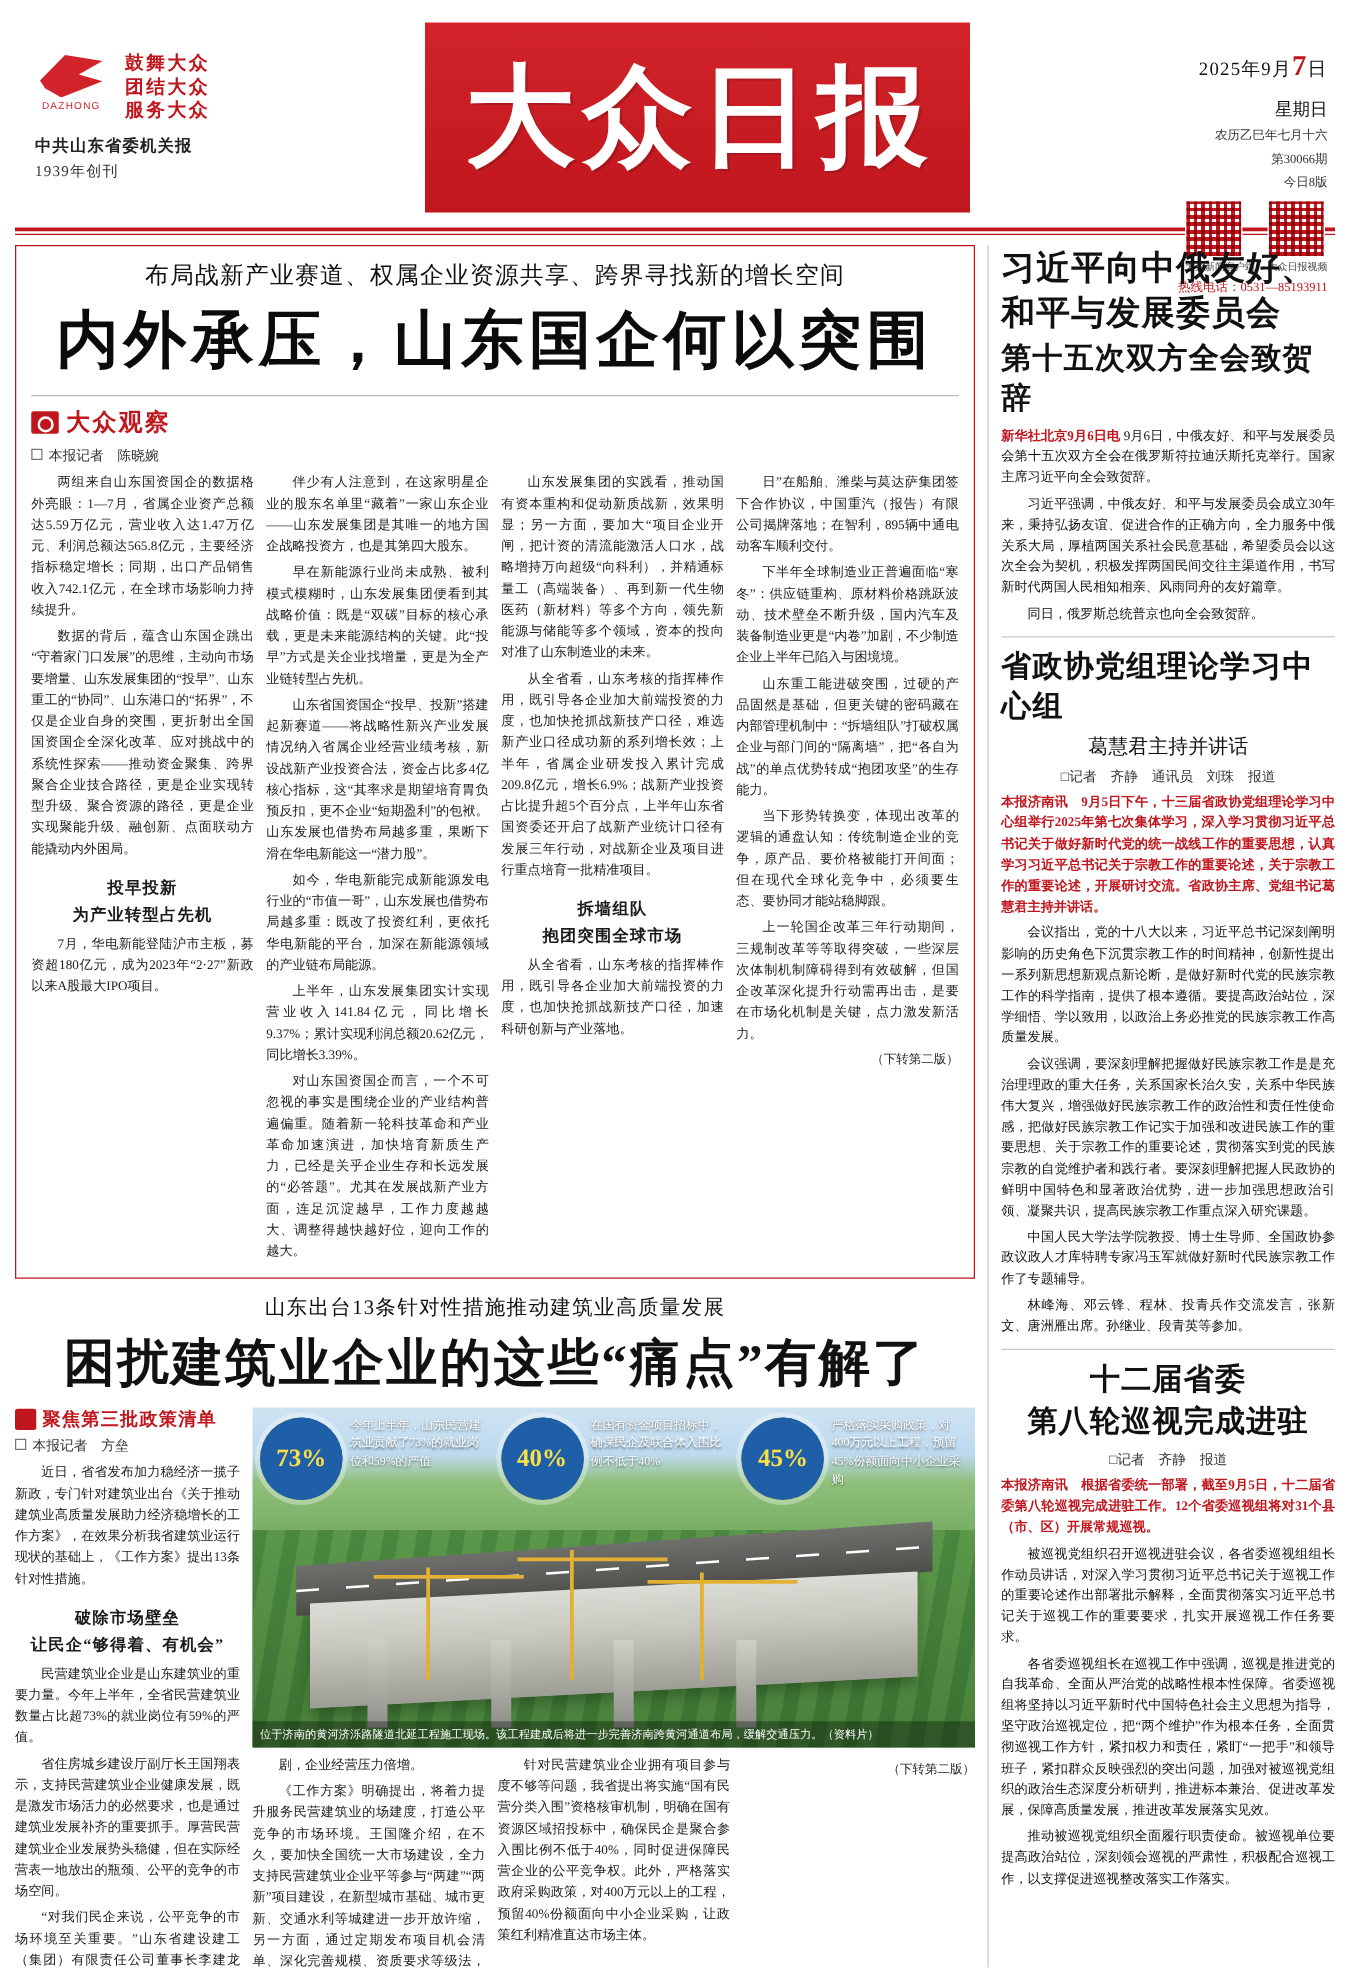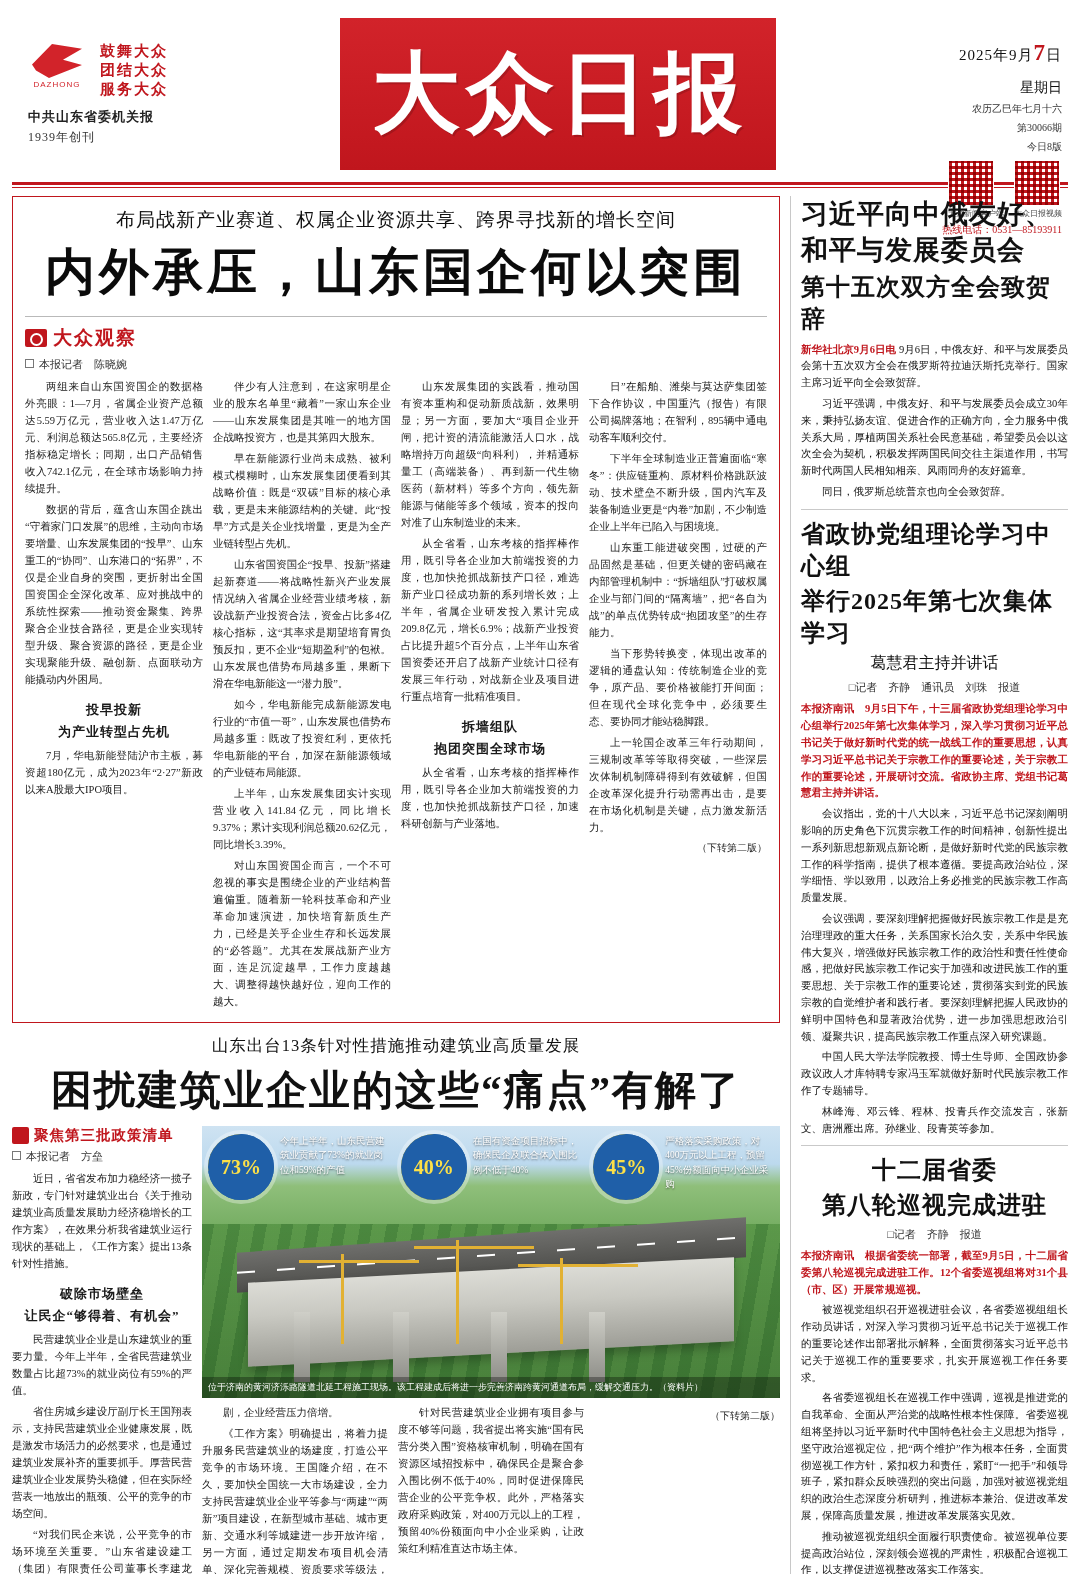--- a/index.html
+++ b/index.html
@@ -387,21 +387,20 @@
             </p>
             <p>习近平强调，中俄友好、和平与发展委员会成立30年来，秉持弘扬友谊、促进合作的正确方向，全力服务中俄关系大局，厚植两国关系社会民意基础，希望委员会以这次全会为契机，积极发挥两国民间交往主渠道作用，书写新时代两国人民相知相亲、风雨同舟的友好篇章。</p>
             <p>同日，俄罗斯总统普京也向全会致贺辞。</p>
           </div>
         </div>
 
         <div class="r-rule"></div>
 
         <div>
           <div class="r-head2">省政协党组理论学习中心组</div>
-          <div class="r-head2">举行2025年第七次集体学习</div>
           <div class="r-sub">葛慧君主持并讲话</div>
           <div class="byline center mt6">□记者　齐静　通讯员　刘珠　报道</div>
           <div class="r-body">
             <p style="text-indent:0"><span class="lead-red" style="font-weight:700">本报济南讯　9月5日下午，十三届省政协党组理论学习中心组举行2025年第七次集体学习，深入学习贯彻习近平总书记关于做好新时代党的统一战线工作的重要思想，认真学习习近平总书记关于宗教工作的重要论述，关于宗教工作的重要论述，开展研讨交流。省政协主席、党组书记葛慧君主持并讲话。</span></p>
             <p>会议指出，党的十八大以来，习近平总书记深刻阐明影响的历史角色下沉贯宗教工作的时间精神，创新性提出一系列新思想新观点新论断，是做好新时代党的民族宗教工作的科学指南，提供了根本遵循。要提高政治站位，深学细悟、学以致用，以政治上务必推党的民族宗教工作高质量发展。</p>
             <p>会议强调，要深刻理解把握做好民族宗教工作是是充治理理政的重大任务，关系国家长治久安，关系中华民族伟大复兴，增强做好民族宗教工作的政治性和责任性使命感，把做好民族宗教工作记实于加强和改进民族工作的重要思想、关于宗教工作的重要论述，贯彻落实到党的民族宗教的自觉维护者和践行者。要深刻理解把握人民政协的鲜明中国特色和显著政治优势，进一步加强思想政治引领、凝聚共识，提高民族宗教工作重点深入研究课题。</p>
             <p>中国人民大学法学院教授、博士生导师、全国政协参政议政人才库特聘专家冯玉军就做好新时代民族宗教工作作了专题辅导。</p>
             <p>林峰海、邓云锋、程林、投青兵作交流发言，张新文、唐洲雁出席。孙继业、段青英等参加。</p>
           </div>
         </div>

